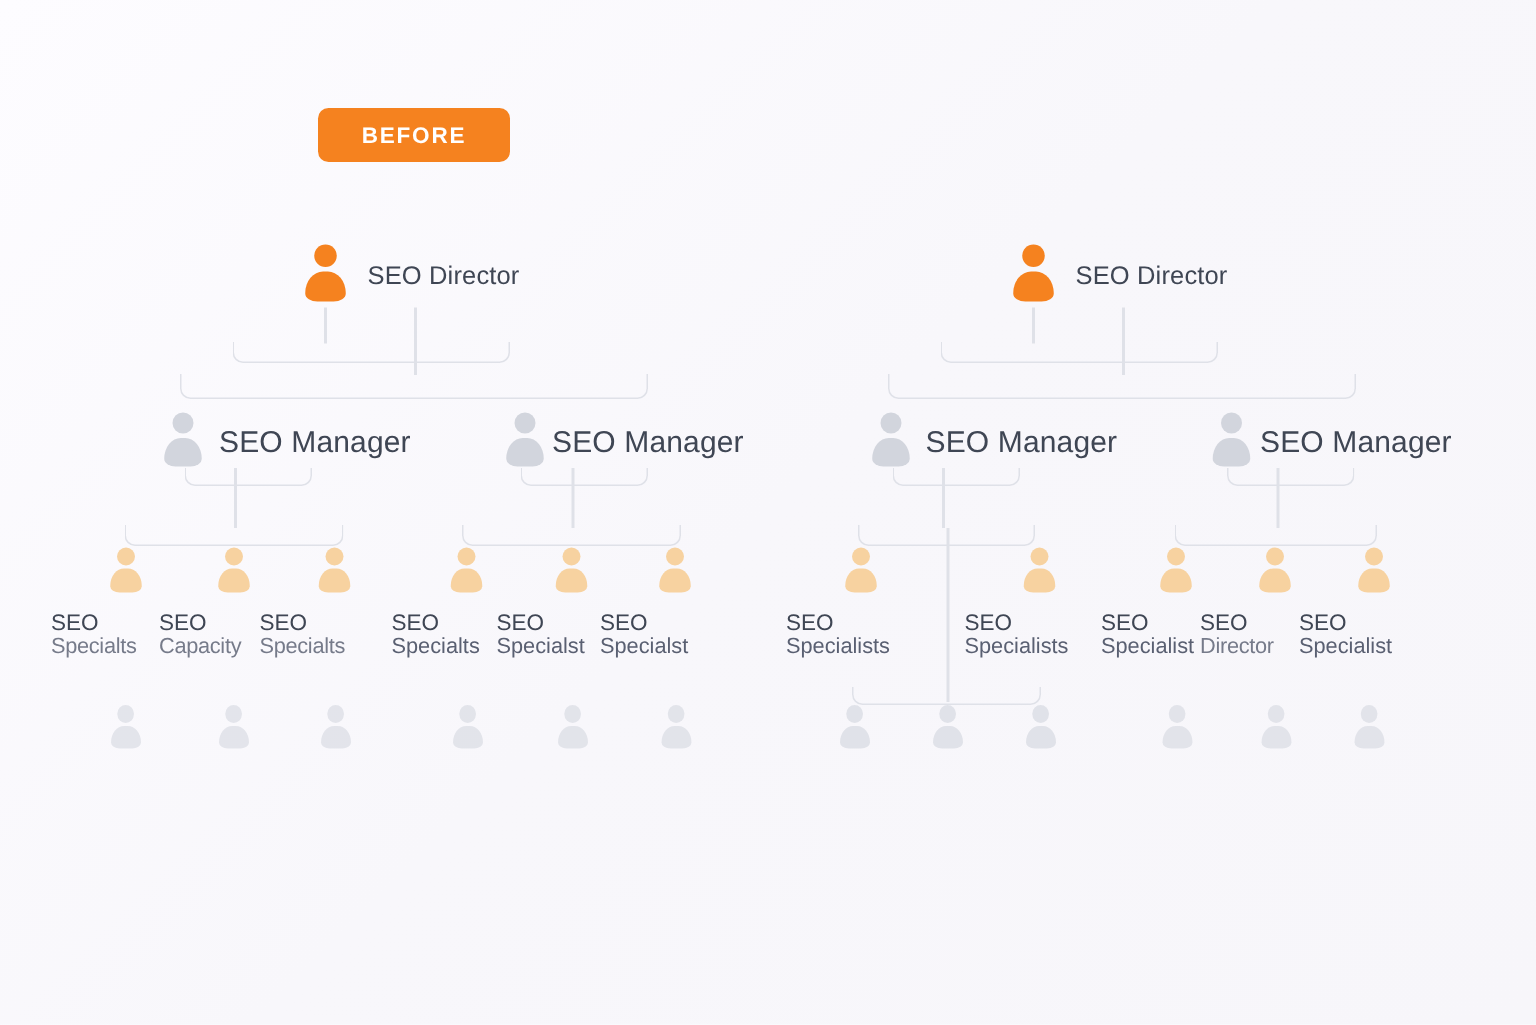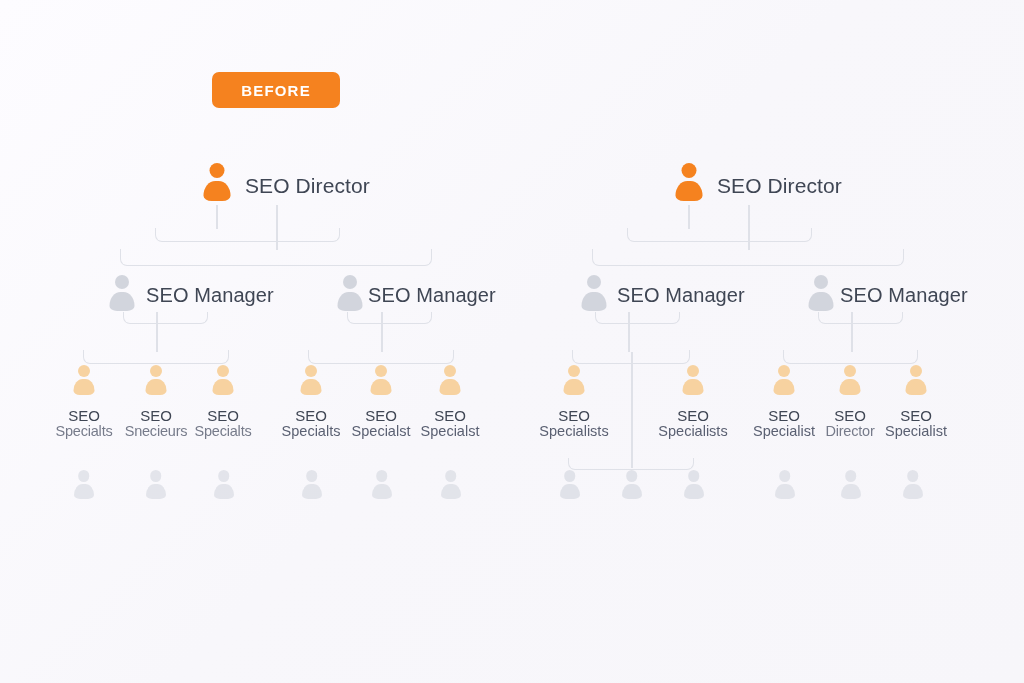--- a/index.html
+++ b/index.html
@@ -26,28 +26,27 @@
     color: #ffffff;
   }
   .badge.before { background: #f5821f; }
   .badge.after  { background: #3e4f6d; }
 
   
   .nlabel {
     position: absolute;
     color: #3f4654;
     white-space: nowrap;
-    font-size: 21px;
+    font-size: 17px;
     letter-spacing: .1px;
   }
   .nlabel.mgr { font-size: 20px; }
 
   .slabel {
     position: absolute;
-    text-align: center;
     color: #3f4654;
     white-space: nowrap;
     line-height: 1.08;
     font-size: 15px;
   }
   .slabel .l2 { display:block; color:#5a6072; font-size: 14.5px; }
   .slabel.blur .l2 { filter: blur(0.45px); opacity: .82; letter-spacing: -0.2px; }
 
   
   .person { position: absolute; }
@@ -174,21 +173,21 @@
     <span class="l1">SEO</span>
     <span class="l2">Specialts</span>
   </div>
 
   <div class="person p-sm c-tan" style="left:143px; top:365px;">
       <i></i>
       <b></b>
     </div>
   <div class="slabel blur" style="left:106px; top:408px; width:100px;">
     <span class="l1">SEO</span>
-    <span class="l2">Snecieurs</span>
+    <span class="l2">Capacity</span>
   </div>
 
   <div class="person p-sm c-tan" style="left:210px; top:365px;">
       <i></i>
       <b></b>
     </div>
   <div class="slabel blur" style="left:173px; top:408px; width:100px;">
     <span class="l1">SEO</span>
     <span class="l2">Specialts</span>
   </div>

